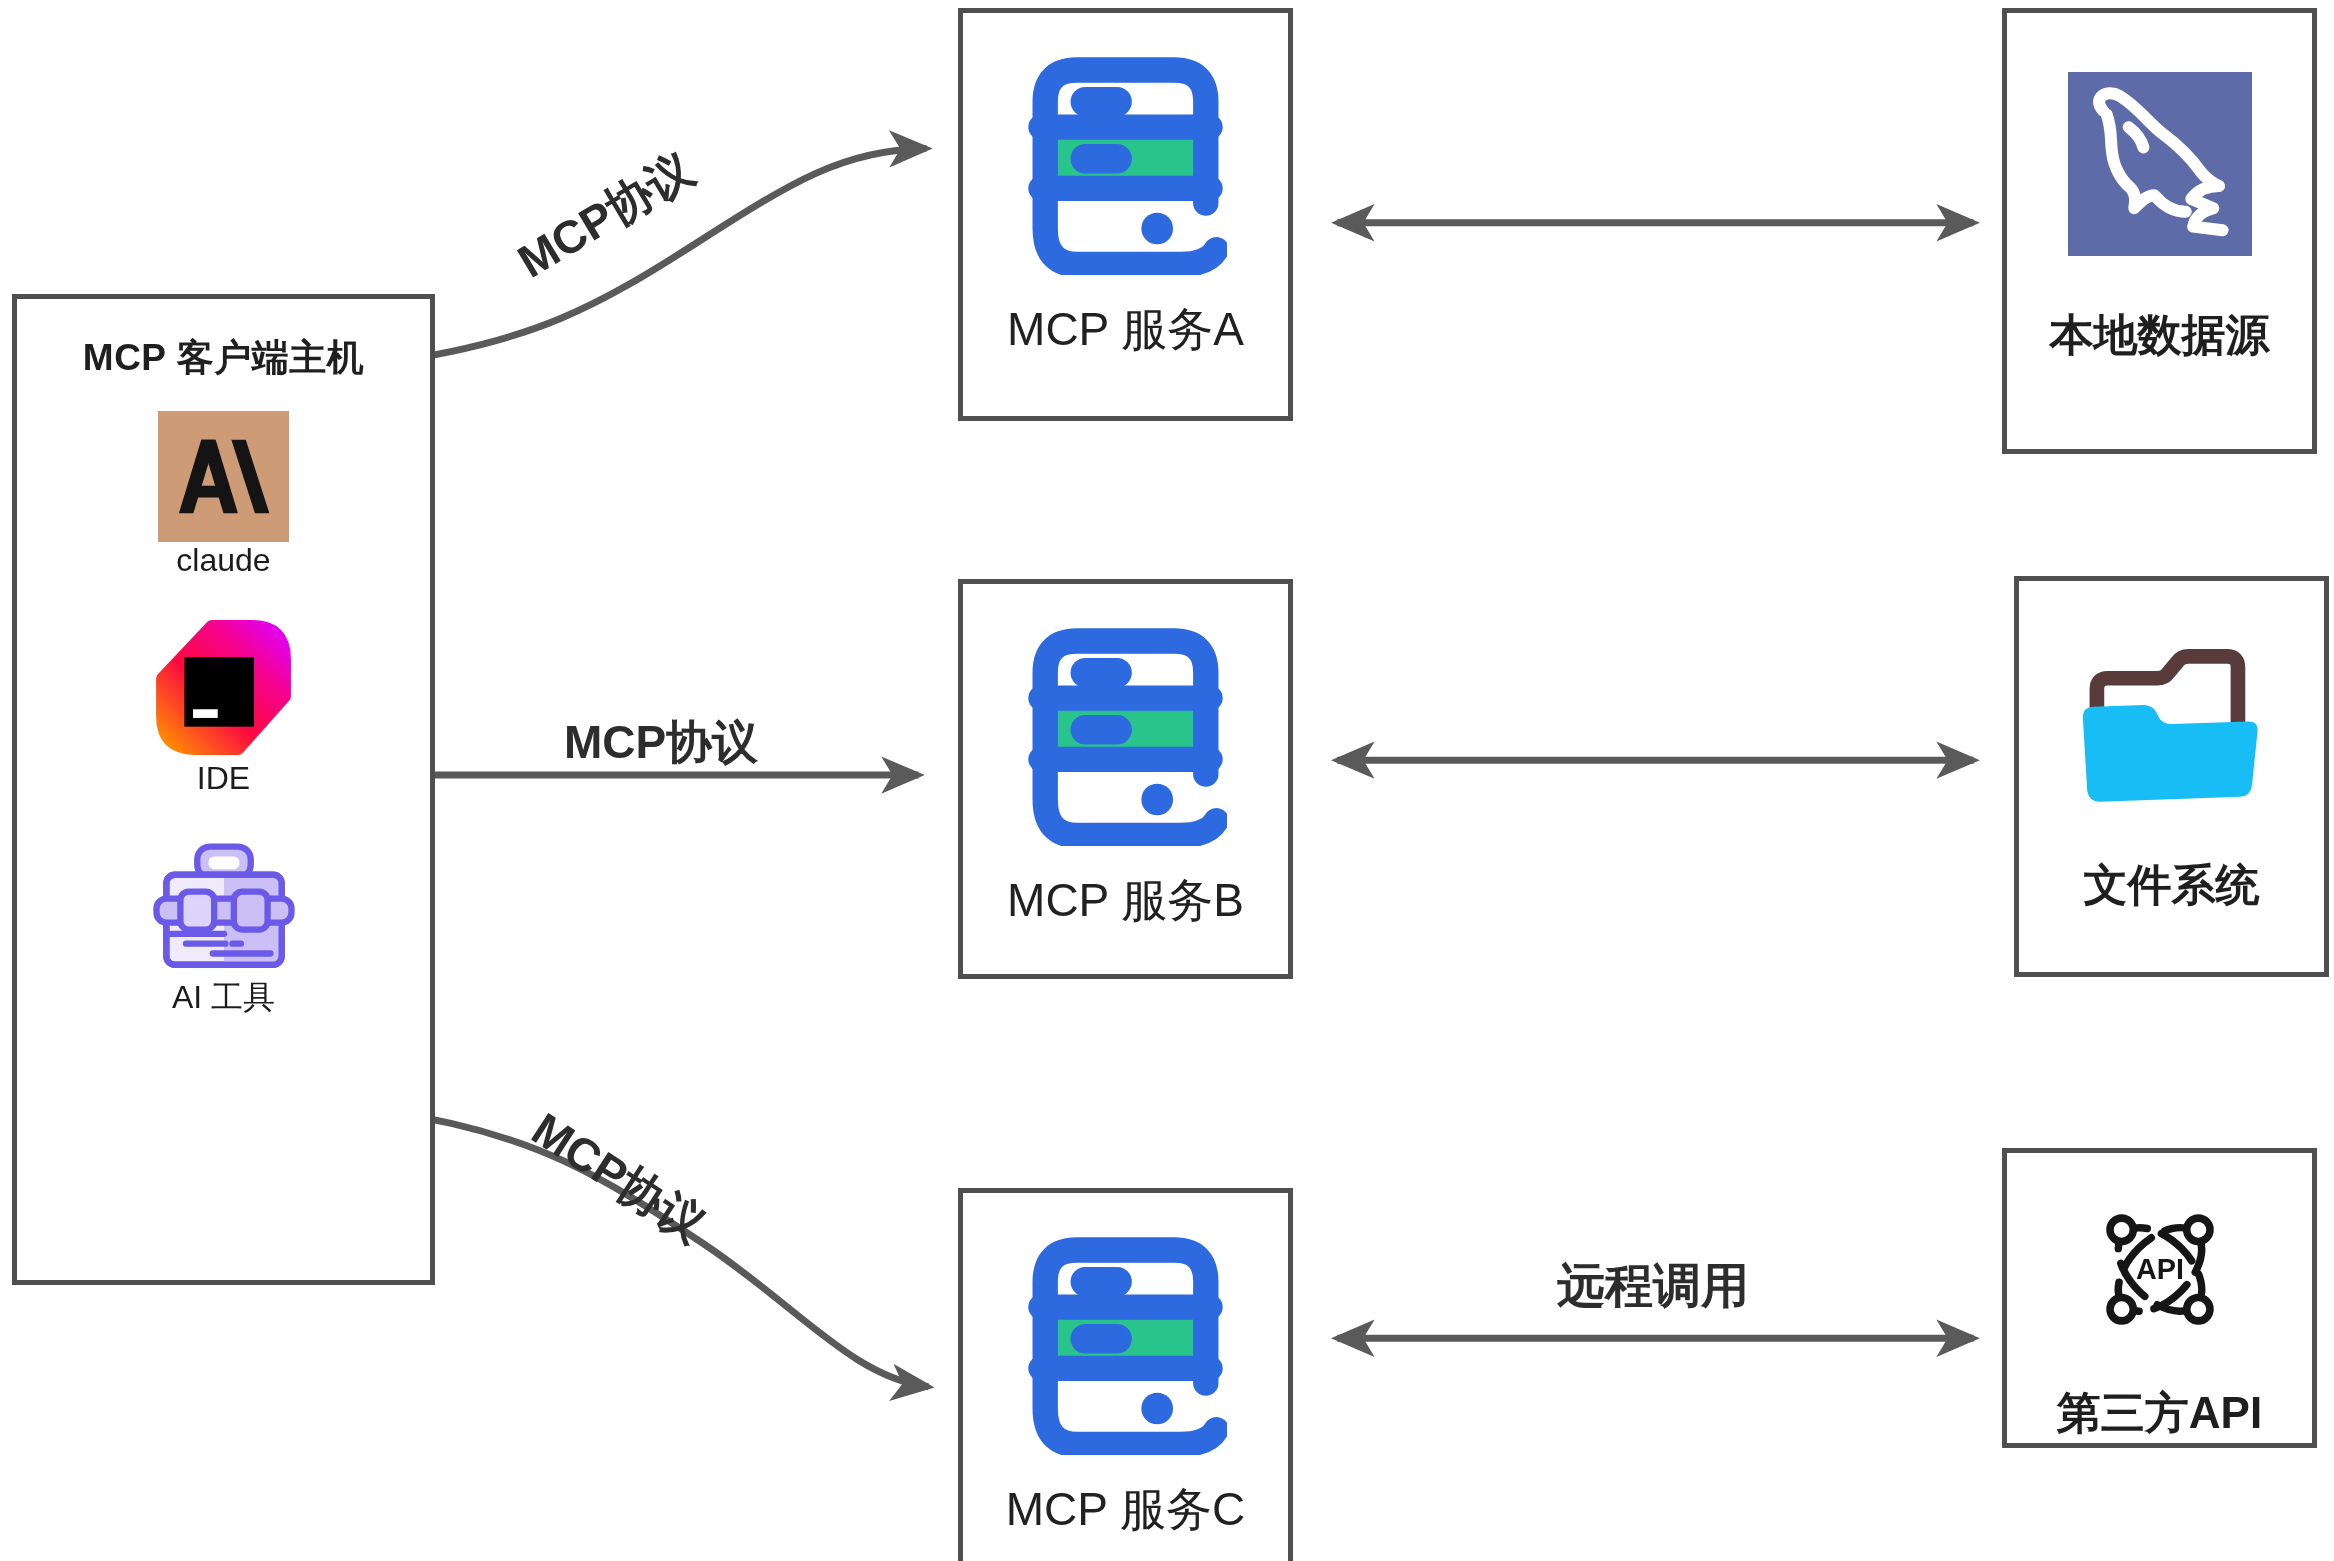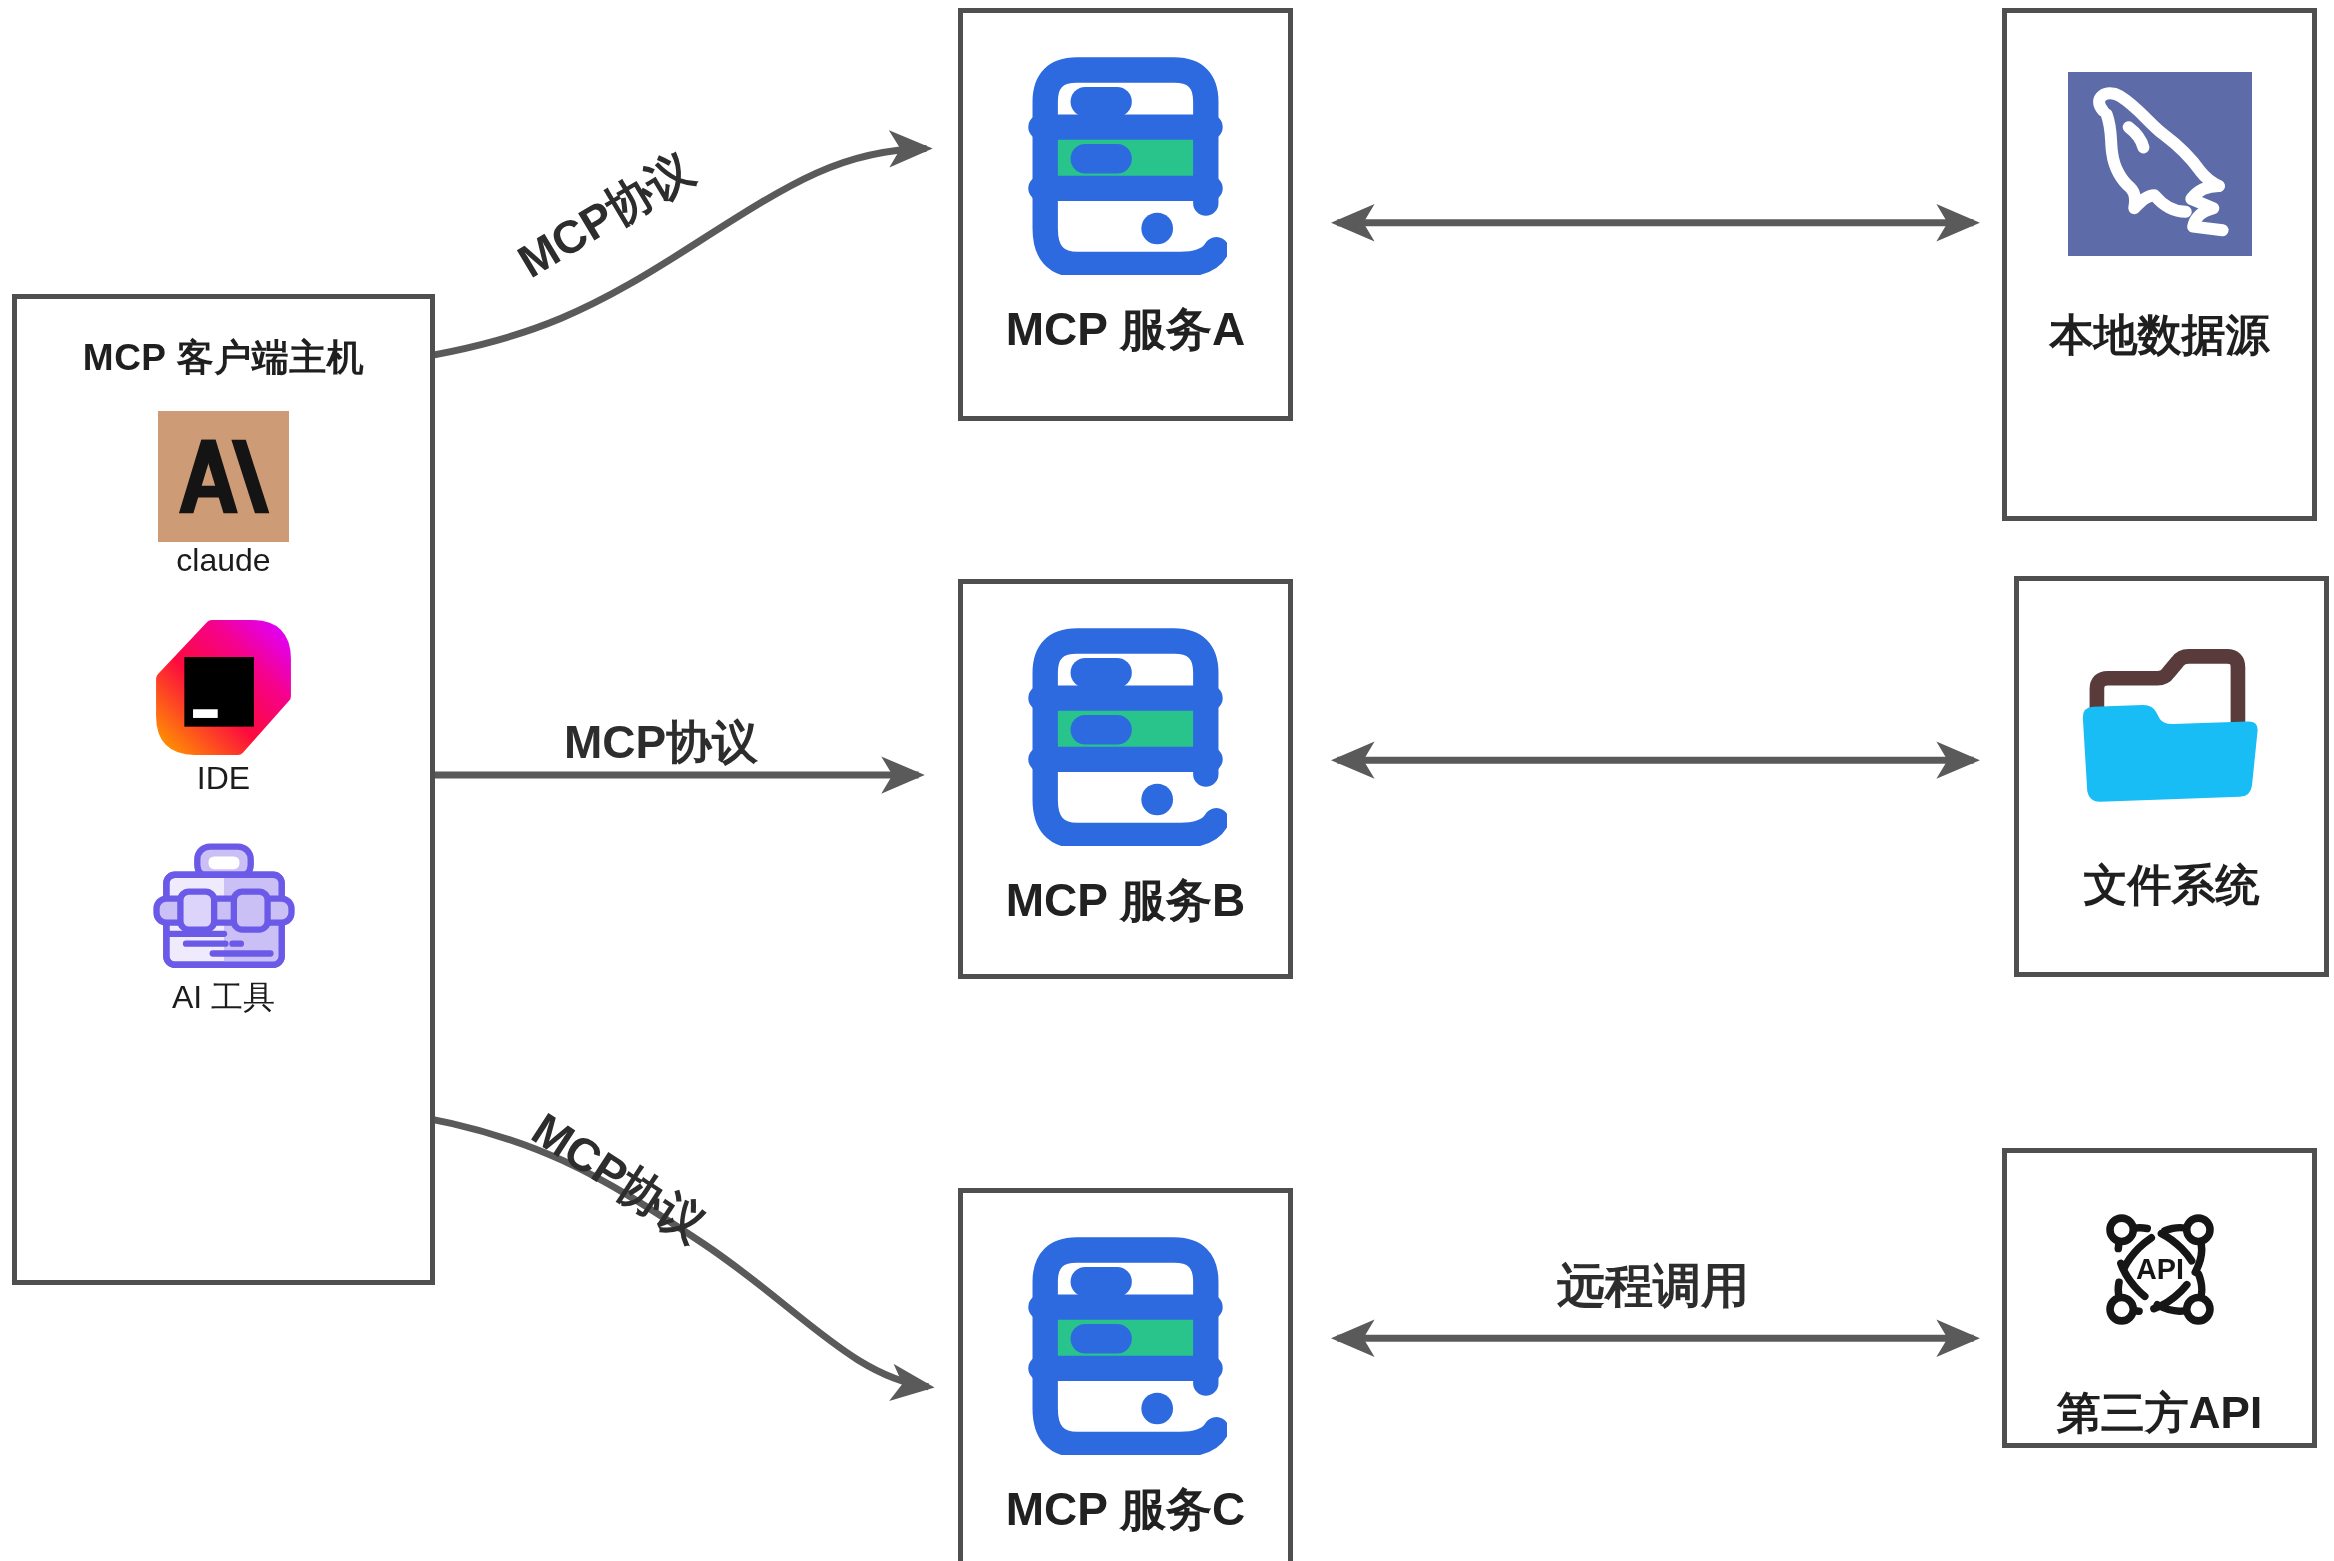--- a/index.html
+++ b/index.html
@@ -23,24 +23,24 @@
     margin-top:34px;width:100%;text-align:center;
     font-size:37px;font-weight:bold;color:#1f1f1f;letter-spacing:0.5px;
   }
   .app-label{font-size:32px;color:#1c1c1c;text-align:center;}
   
   .server-box{left:958px;width:335px;}
   #server-a{top:8px;height:413px;}
   #server-b{top:579px;height:400px;}
   #server-c{top:1188px;height:417px;}
   .server-icon{margin-top:38px;}
-  .server-label{margin-top:24px;font-size:46px;font-weight:bold;color:#212121;}
+  .server-label{margin-top:24px;font-size:46px;font-weight:normal;color:#212121;}
   
   .res-box{left:2002px;width:315px;}
-  #res-db{top:8px;height:513px;}
+  #res-db{top:8px;height:446px;}
   #res-fs{top:576px;height:401px;margin-left:12px;}
   #res-api{top:1148px;height:300px;}
   .res-label{font-size:44px;font-weight:bold;color:#1f1f1f;}
   
   #arrow-layer{position:absolute;left:0;top:0;width:2334px;height:1561px;pointer-events:none;}
   .edge-label{
     position:absolute;font-size:46px;font-weight:bold;color:#2d2d2d;
     white-space:nowrap;transform:translate(-50%,-50%);
   }
   #edge-label-a{left:606px;top:216px;transform:translate(-50%,-50%) rotate(-31deg);}

